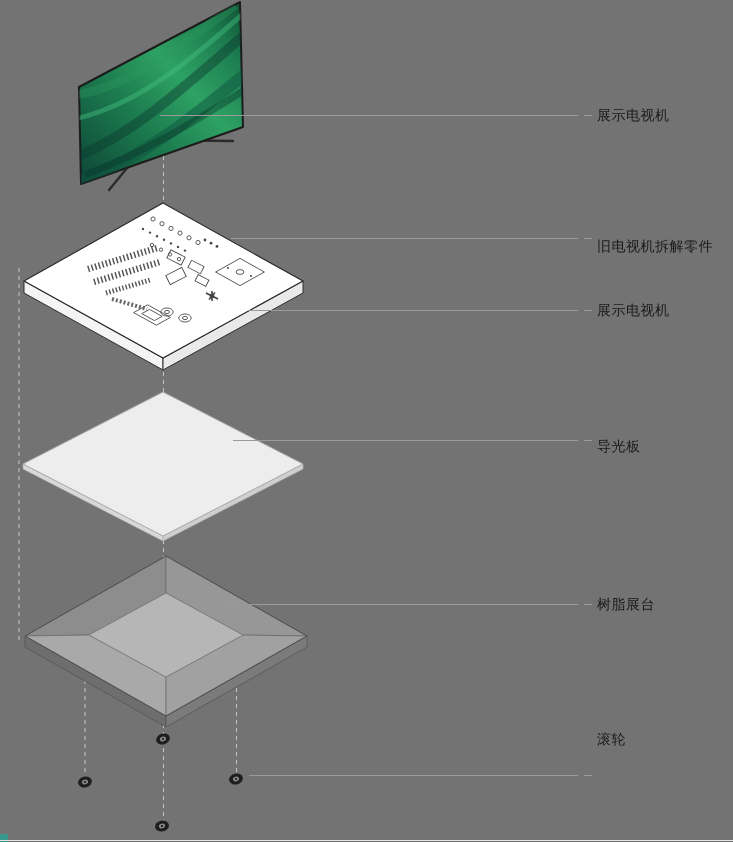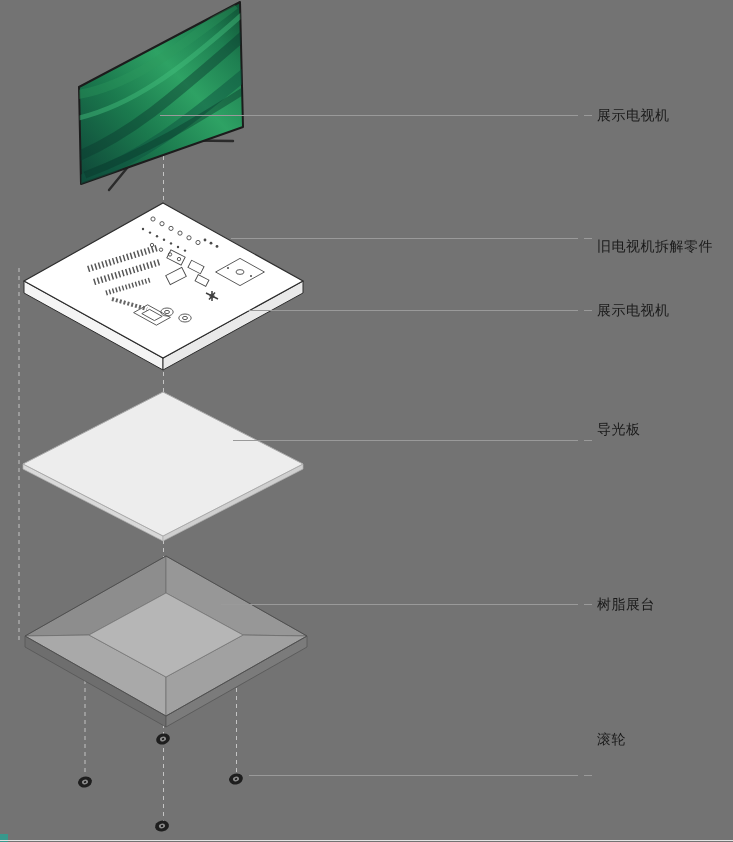--- a/index.html
+++ b/index.html
@@ -210,17 +210,17 @@
 
     <g>
       <rect x="0" y="834" width="8" height="8" fill="#37988c"></rect>
       <line x1="0" y1="840.5" x2="733" y2="840.5" stroke="#e2e2e2" stroke-width="1"></line>
     </g>
   </svg>
 
   <div class="callout-label" style="top:106px">展示电视机</div>
   <div class="callout-label" style="top:237px">旧电视机拆解零件</div>
   <div class="callout-label" style="top:301px">展示电视机</div>
-  <div class="callout-label" style="top:420px">导光板</div>
+  <div class="callout-label" style="top:437px">导光板</div>
   <div class="callout-label" style="top:595px">树脂展台</div>
   <div class="callout-label" style="top:730px">滚轮</div>
 
 </div>
 
 </body></html>

